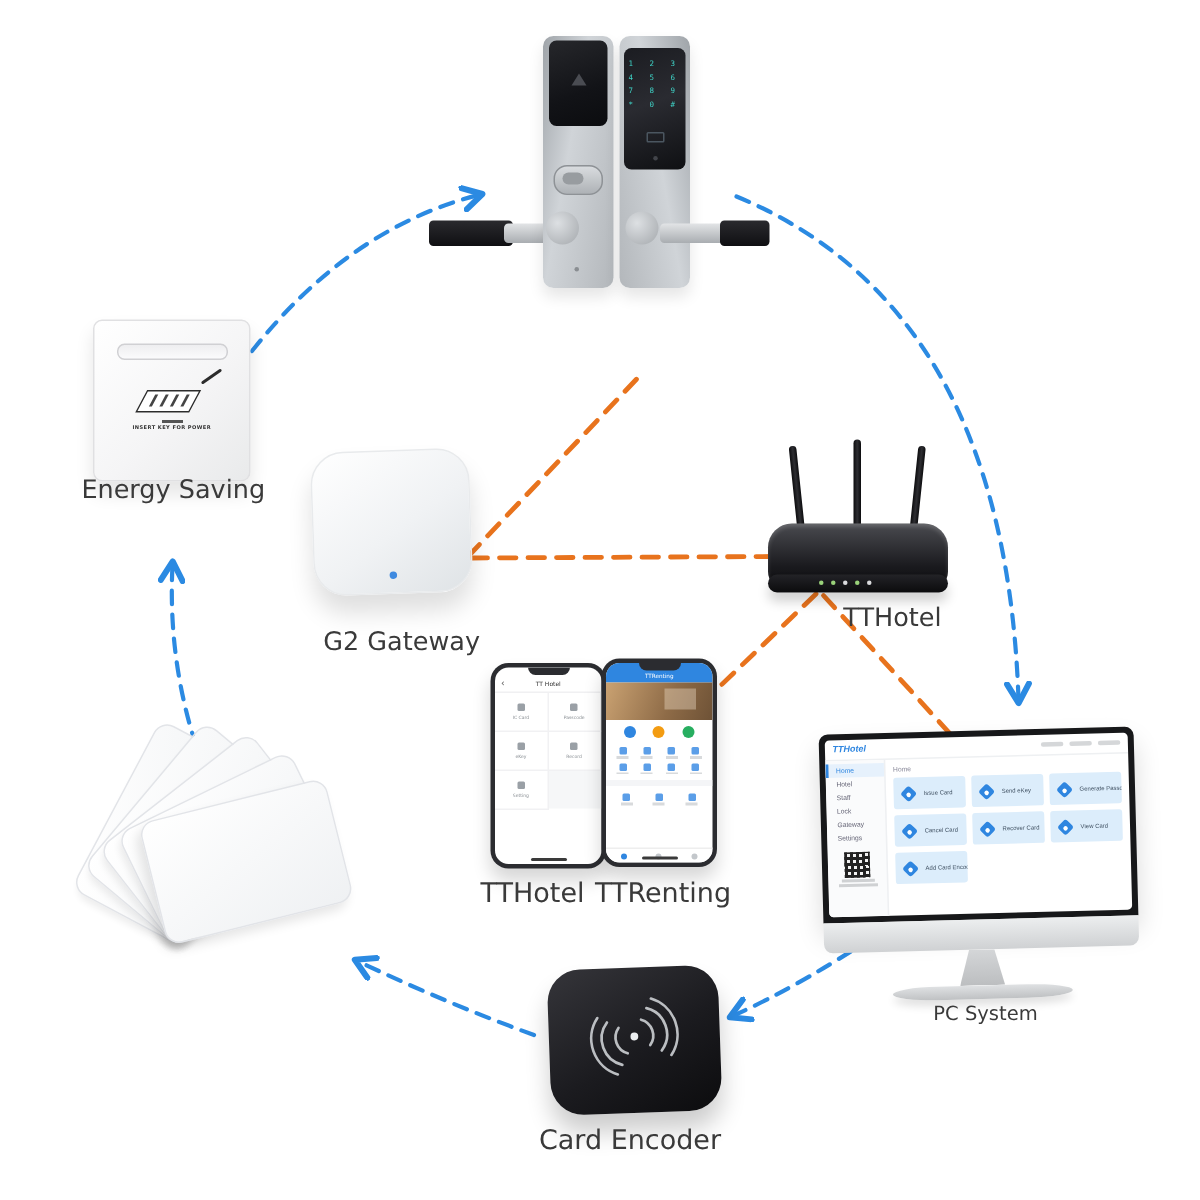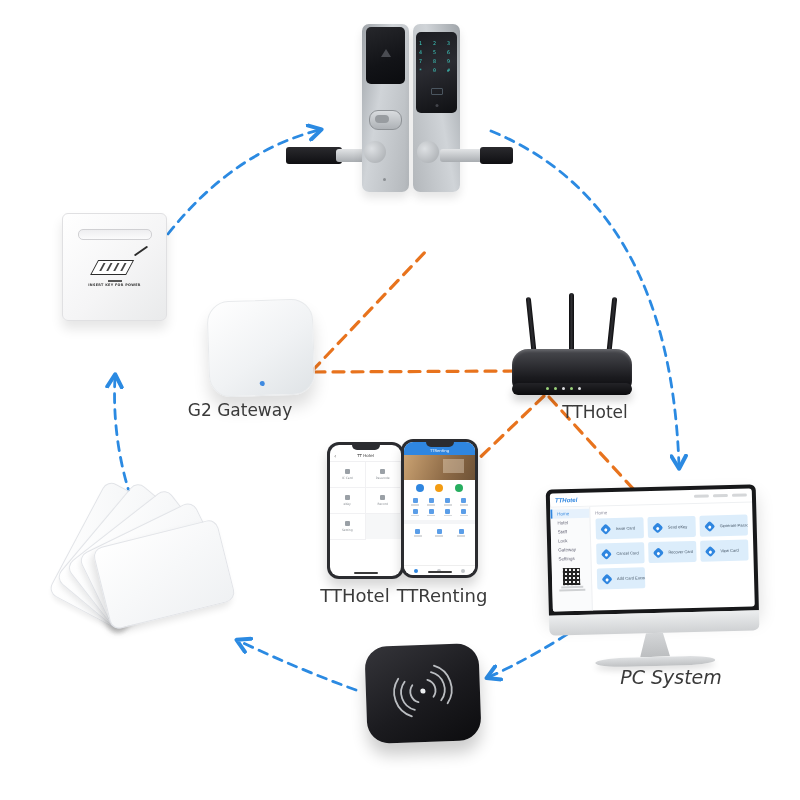--- a/index.html
+++ b/index.html
@@ -211,26 +211,27 @@
         <i style="left:20px;"></i>
         <i style="left:27px;"></i>
     </div>
     <div class="epen"></div>
     <div class="etext">
       <span class="bar"></span>
       <span>INSERT KEY FOR POWER</span>
     </div>
   </div>
   <div class="lbl" style="left:18px;top:316px;width:195px;">
+    <div>Energy Saving</div>
   </div>
 
   <div class="abs gateway">
     <div class="led"></div>
   </div>
-  <div class="lbl" style="left:160px;top:399px;width:160px;">G2 Gateway</div>
+  <div class="lbl" style="left:160px;top:417px;width:160px;text-align:right;">G2 Gateway</div>
 
   <div class="abs router">
     <div class="ant" style="left:20px;transform:rotate(-6deg);"></div>
     <div class="ant" style="left:57px;top:-4px;height:64px;"></div>
     <div class="ant" style="left:94px;transform:rotate(6deg);"></div>
     <div class="rbody"></div>
     <div class="rlip"></div>
     <div class="rleds">
       <i style="background:#9ad27a;"></i>
         <i style="background:#9ad27a;"></i>
@@ -403,21 +404,21 @@
                 </div>
             </div>
           </div>
         </div>
       </div>
     </div>
     <div class="mchin"></div>
     <div class="mneck"></div>
     <div class="mbase"></div>
   </div>
-  <div class="lbl" style="left:592px;top:666px;width:158px;font-size:19px;font-style:italic;">PC System</div>
+  <div class="lbl" style="left:578px;top:666px;width:158px;font-size:13px;">PC System</div>
 
   <div class="abs rfid-wrap">
     <div class="rfcard" style="transform:rotate(-62deg);"></div>
     <div class="rfcard" style="transform:rotate(-50deg);"></div>
     <div class="rfcard" style="transform:rotate(-38deg);"></div>
     <div class="rfcard" style="transform:rotate(-26deg);"></div>
     <div class="rfcard" style="transform:rotate(-14deg);box-shadow:-4px 4px 7px rgba(0,0,0,.10);"></div>
   </div>
 
   <div class="abs encoder">
@@ -426,14 +427,15 @@
         <path d="M 49,37 A 11 11 0 0 0 49,55"></path>
         <path d="M 43,31 A 18 18 0 0 0 43,61"></path>
         <path d="M 38,26 A 25 25 0 0 0 38,66"></path>
         <path d="M 65,37 A 11 11 0 0 1 65,55"></path>
         <path d="M 71,31 A 18 18 0 0 1 71,61"></path>
         <path d="M 76,26 A 25 25 0 0 1 76,66"></path>
       </g>
       <circle cx="57" cy="46" r="2.6" fill="#eceef0"></circle>
     </svg>
   </div>
+  <div class="lbl" style="left:345px;top:750px;width:150px;font-size:18px;">Card Encoder</div>
 
 </div>
 
 </body></html>

